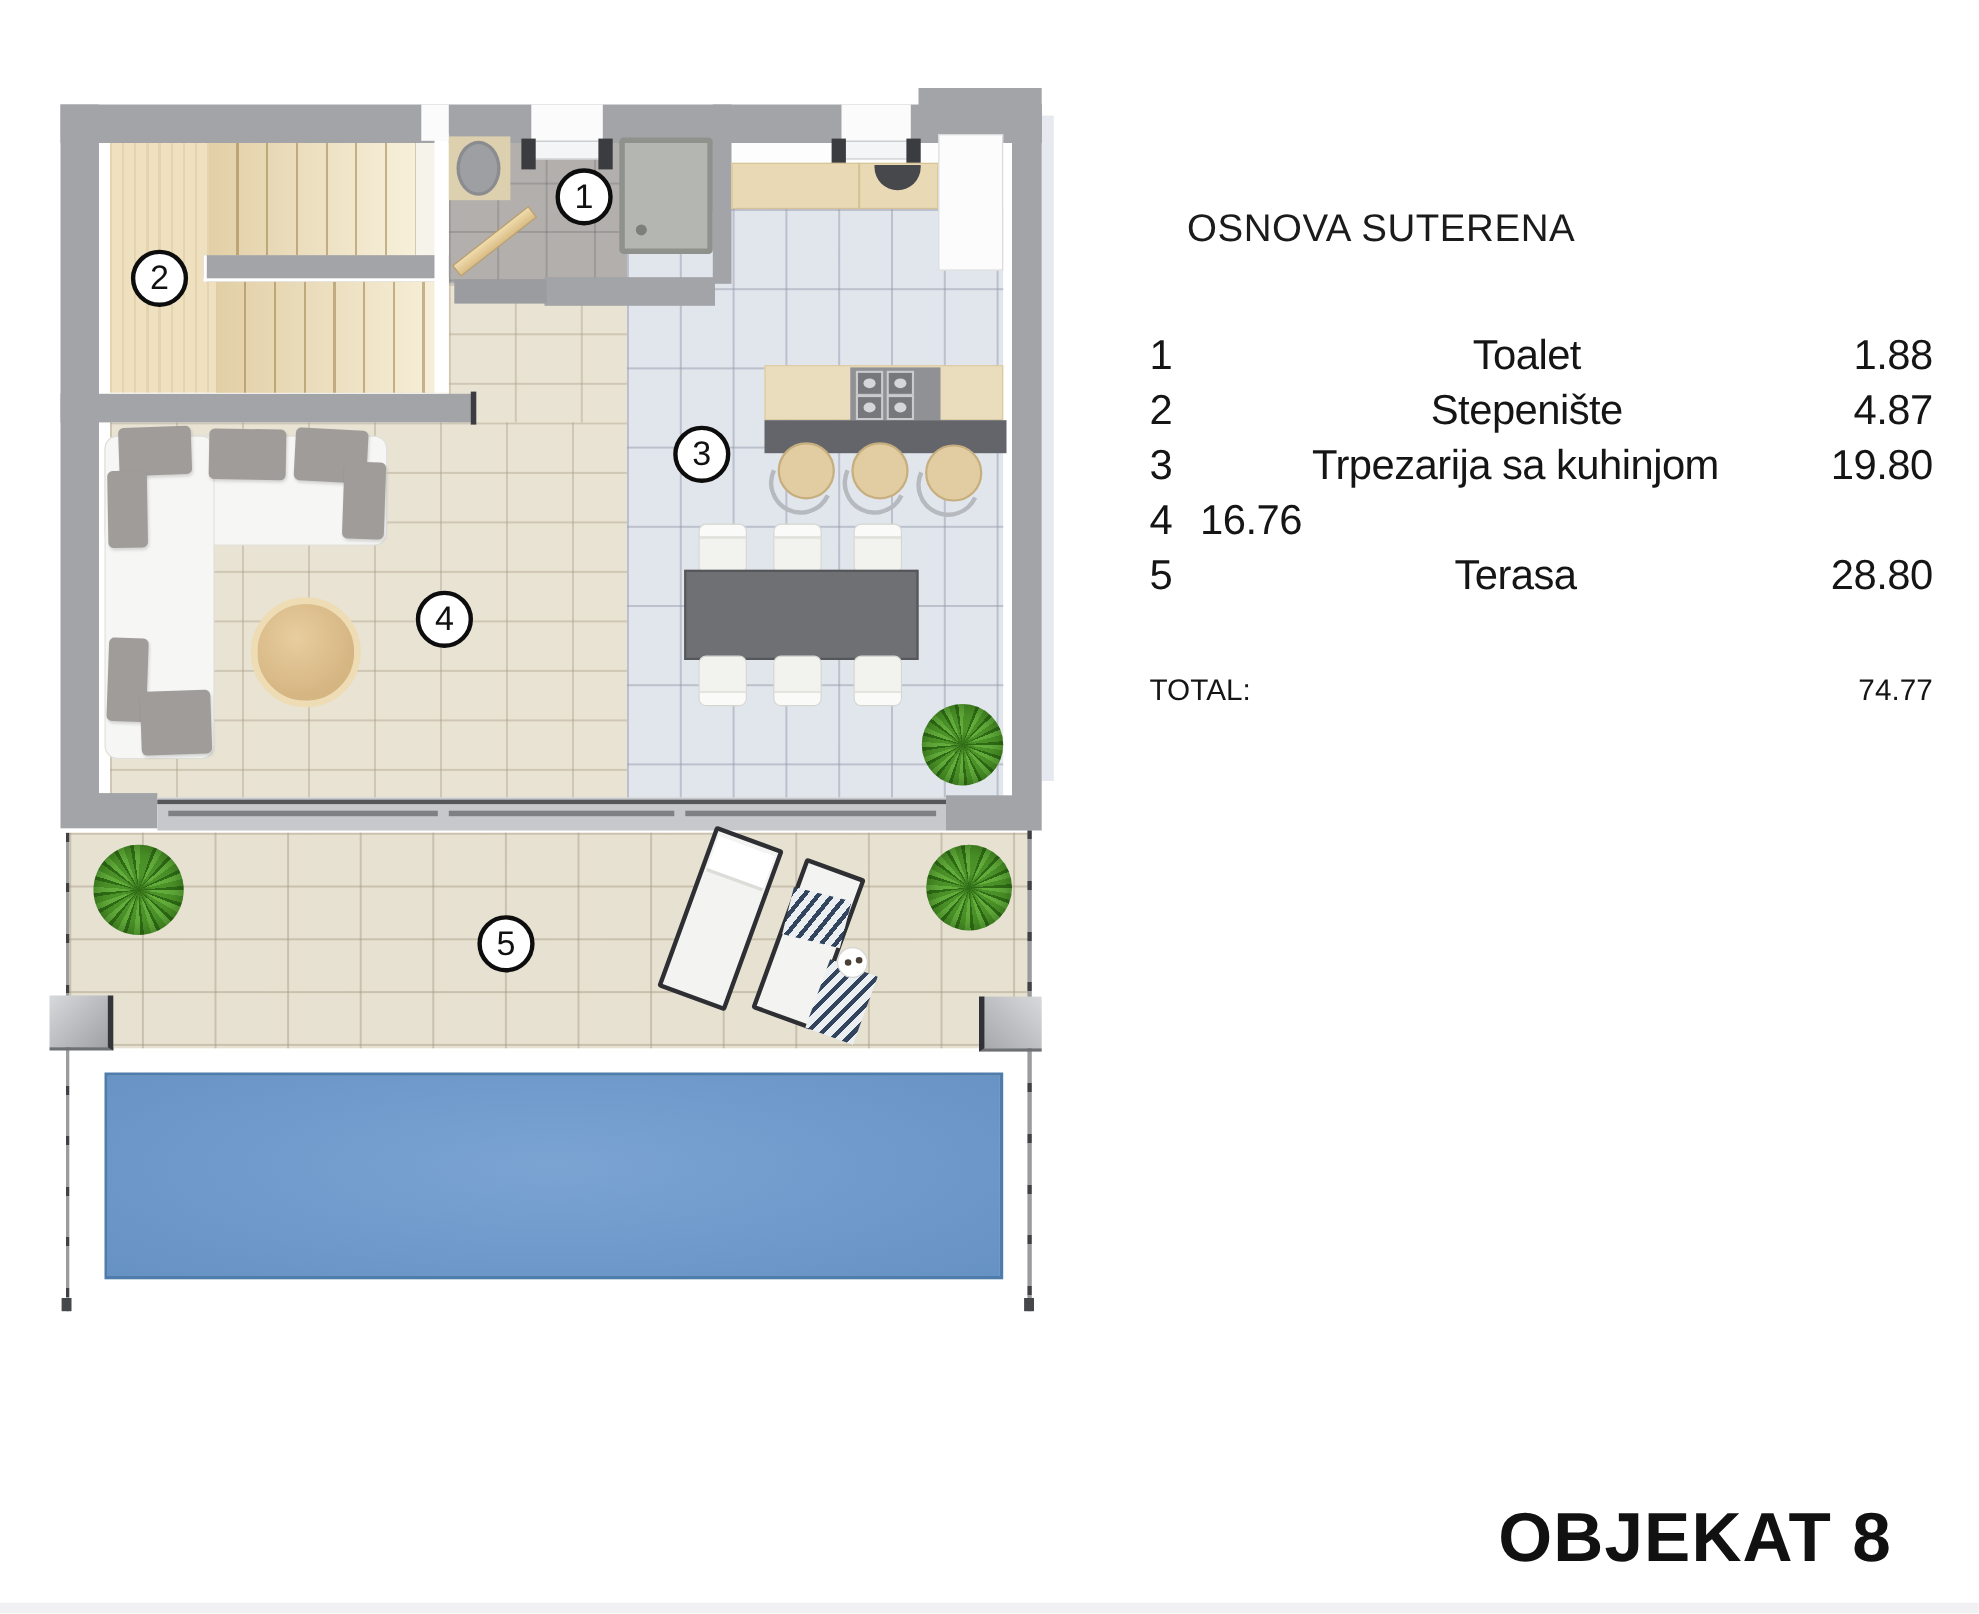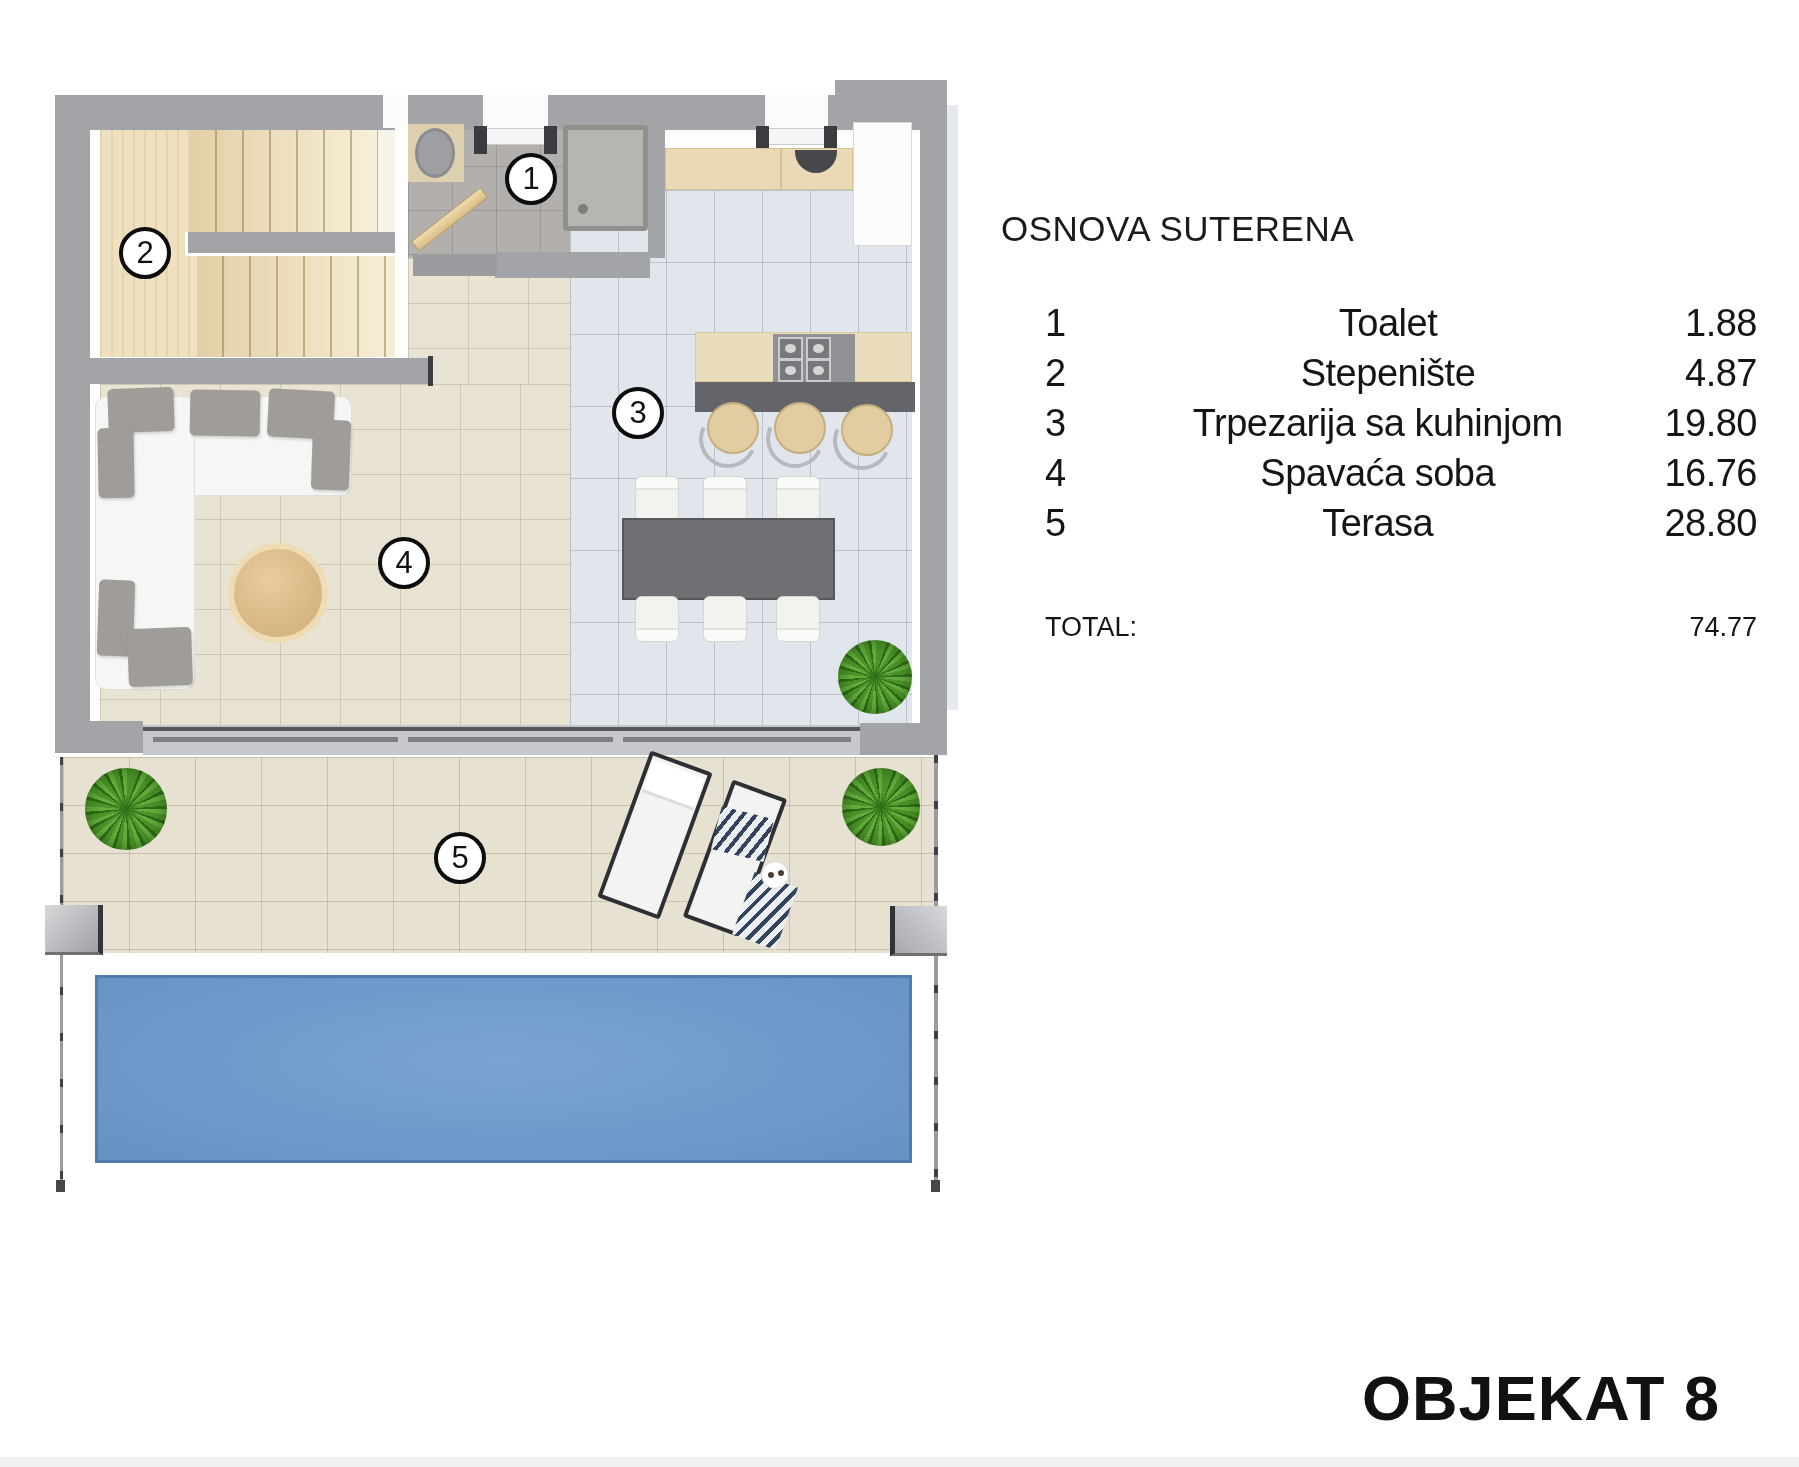--- a/index.html
+++ b/index.html
@@ -190,41 +190,40 @@
         <span>3</span>
       </div>
     <div class="abs marker" style="left:378px;top:537px;">
         <span>4</span>
       </div>
     <div class="abs marker" style="left:434px;top:832px;">
         <span>5</span>
       </div>
   </div>
 
-  <div class="abs legend-title" style="left:1001px;top:188px;margin-top:21px;">OSNOVA SUTERENA</div>
+  <div class="abs legend-title" style="left:1079px;top:188px;">OSNOVA SUTERENA</div>
 
   <div class="abs" style="left:1045px;top:298px;width:712px;">
     <div class="legend-row">
       <span class="num">1</span>
       <span class="lbl">Toalet</span>
       <span class="val">1.88</span>
     </div>
     <div class="legend-row">
       <span class="num">2</span>
       <span class="lbl">Stepenište</span>
       <span class="val">4.87</span>
     </div>
     <div class="legend-row">
       <span class="num">3</span>
       <span class="lbl">Trpezarija sa kuhinjom</span>
       <span class="val">19.80</span>
     </div>
     <div class="legend-row">
       <span class="num">4</span>
-      <span class="lbl">Spavaća soba</span>
       <span class="val">16.76</span>
     </div>
     <div class="legend-row">
       <span class="num">5</span>
       <span class="lbl">Terasa</span>
       <span class="val">28.80</span>
     </div>
   </div>
 
   <div class="abs total-row" style="left:1045px;top:612px;width:712px;">

